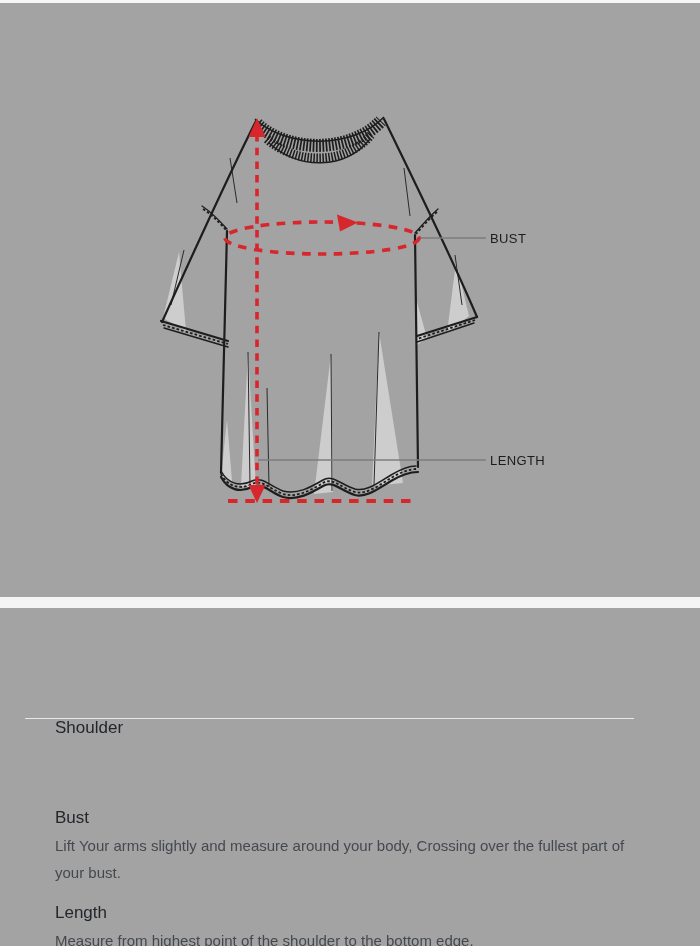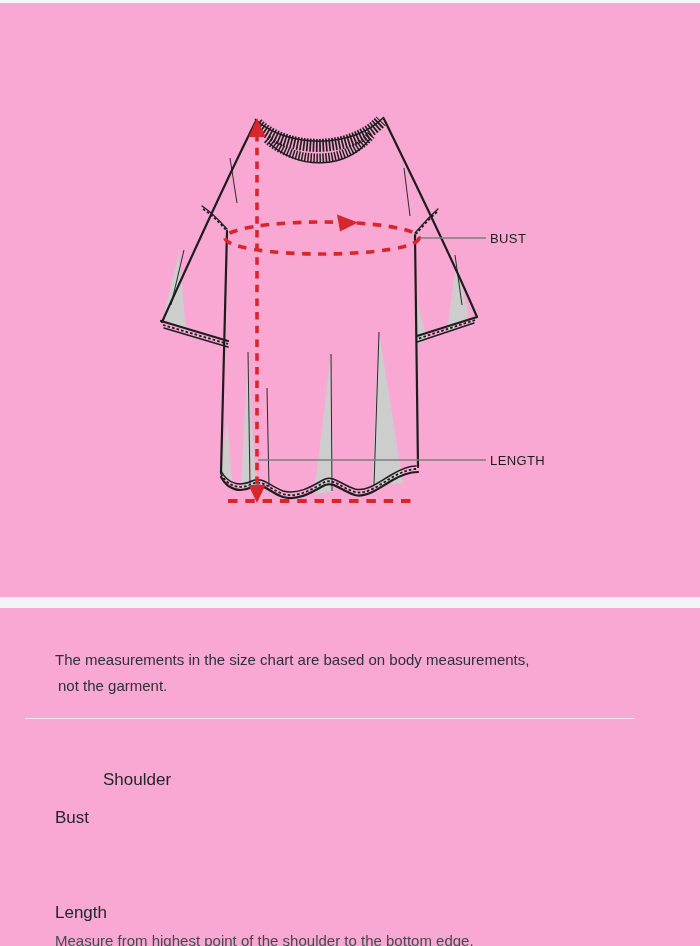--- a/index.html
+++ b/index.html
@@ -1,25 +1,25 @@
 <!DOCTYPE html>
 <html><head>
 <meta charset="utf-8">
 <style>
   html,body{margin:0;padding:0;background:#ffffff;}
-  .page{position:relative;width:700px;height:946px;background:#f9a8d4;overflow:hidden;
+  .page{position:relative;width:700px;height:946px;background:#a3a3a3;overflow:hidden;
         font-family:"Liberation Sans","DejaVu Sans",sans-serif;}
   .top-strip{position:absolute;top:0;left:0;width:700px;height:3px;background:#f7f7f7;}
   .diagram{position:absolute;top:0;left:0;}
   .band{position:absolute;top:597px;left:0;width:700px;height:11px;background:#f4f4f4;}
   .note{position:absolute;top:647px;left:55px;width:590px;font-size:15px;line-height:26px;color:#2d3138;}
   .note .l2{padding-left:3px;}
   .divider{position:absolute;top:718px;left:25px;width:609px;height:1px;background:#e8e8e8;}
   .section{position:absolute;left:55px;width:572px;}
-  .sec-shoulder{top:768px;margin-left:48px;}
+  .sec-shoulder{top:716px;}
   .sec-bust{top:806px;}
   .sec-length{top:901px;}
   .section h3{margin:0;font-size:17px;line-height:24px;font-weight:400;color:#23262b;}
   .section p{margin:2px 0 0 0;font-size:15px;line-height:27px;font-weight:400;color:#45494f;}
   svg text{font-family:"Liberation Sans","DejaVu Sans",sans-serif;}
 </style>
 </head>
 <body>
 
 <div class="page">
@@ -94,33 +94,30 @@
       <polygon points="257,503 248.5,485 265.5,485"></polygon>
       <polygon points="358,222.5 337,214.5 340,231.5"></polygon>
     </g>
 
     <text x="490" y="242.5" font-size="13" font-weight="500" letter-spacing="0.4" fill="#1c1c1c">BUST</text>
     <text x="490" y="464.5" font-size="13" font-weight="500" letter-spacing="0.4" fill="#1c1c1c">LENGTH</text>
   </svg>
 
   <div class="band"></div>
 
-  <div class="note">
-    <div class="l1">The measurements in the size chart are based on body measurements,</div>
-    <div class="l2">not the garment.</div>
-  </div>
 
   <div class="divider"></div>
 
   <div class="section sec-shoulder">
     <h3>Shoulder</h3>
   </div>
 
   <div class="section sec-bust">
     <h3>Bust</h3>
+    <p>Lift Your arms slightly and measure around your body, Crossing over the fullest part of your bust.</p>
   </div>
 
   <div class="section sec-length">
     <h3>Length</h3>
     <p>Measure from highest point of the shoulder to the bottom edge.</p>
   </div>
 
 </div>
 
 </body></html>

